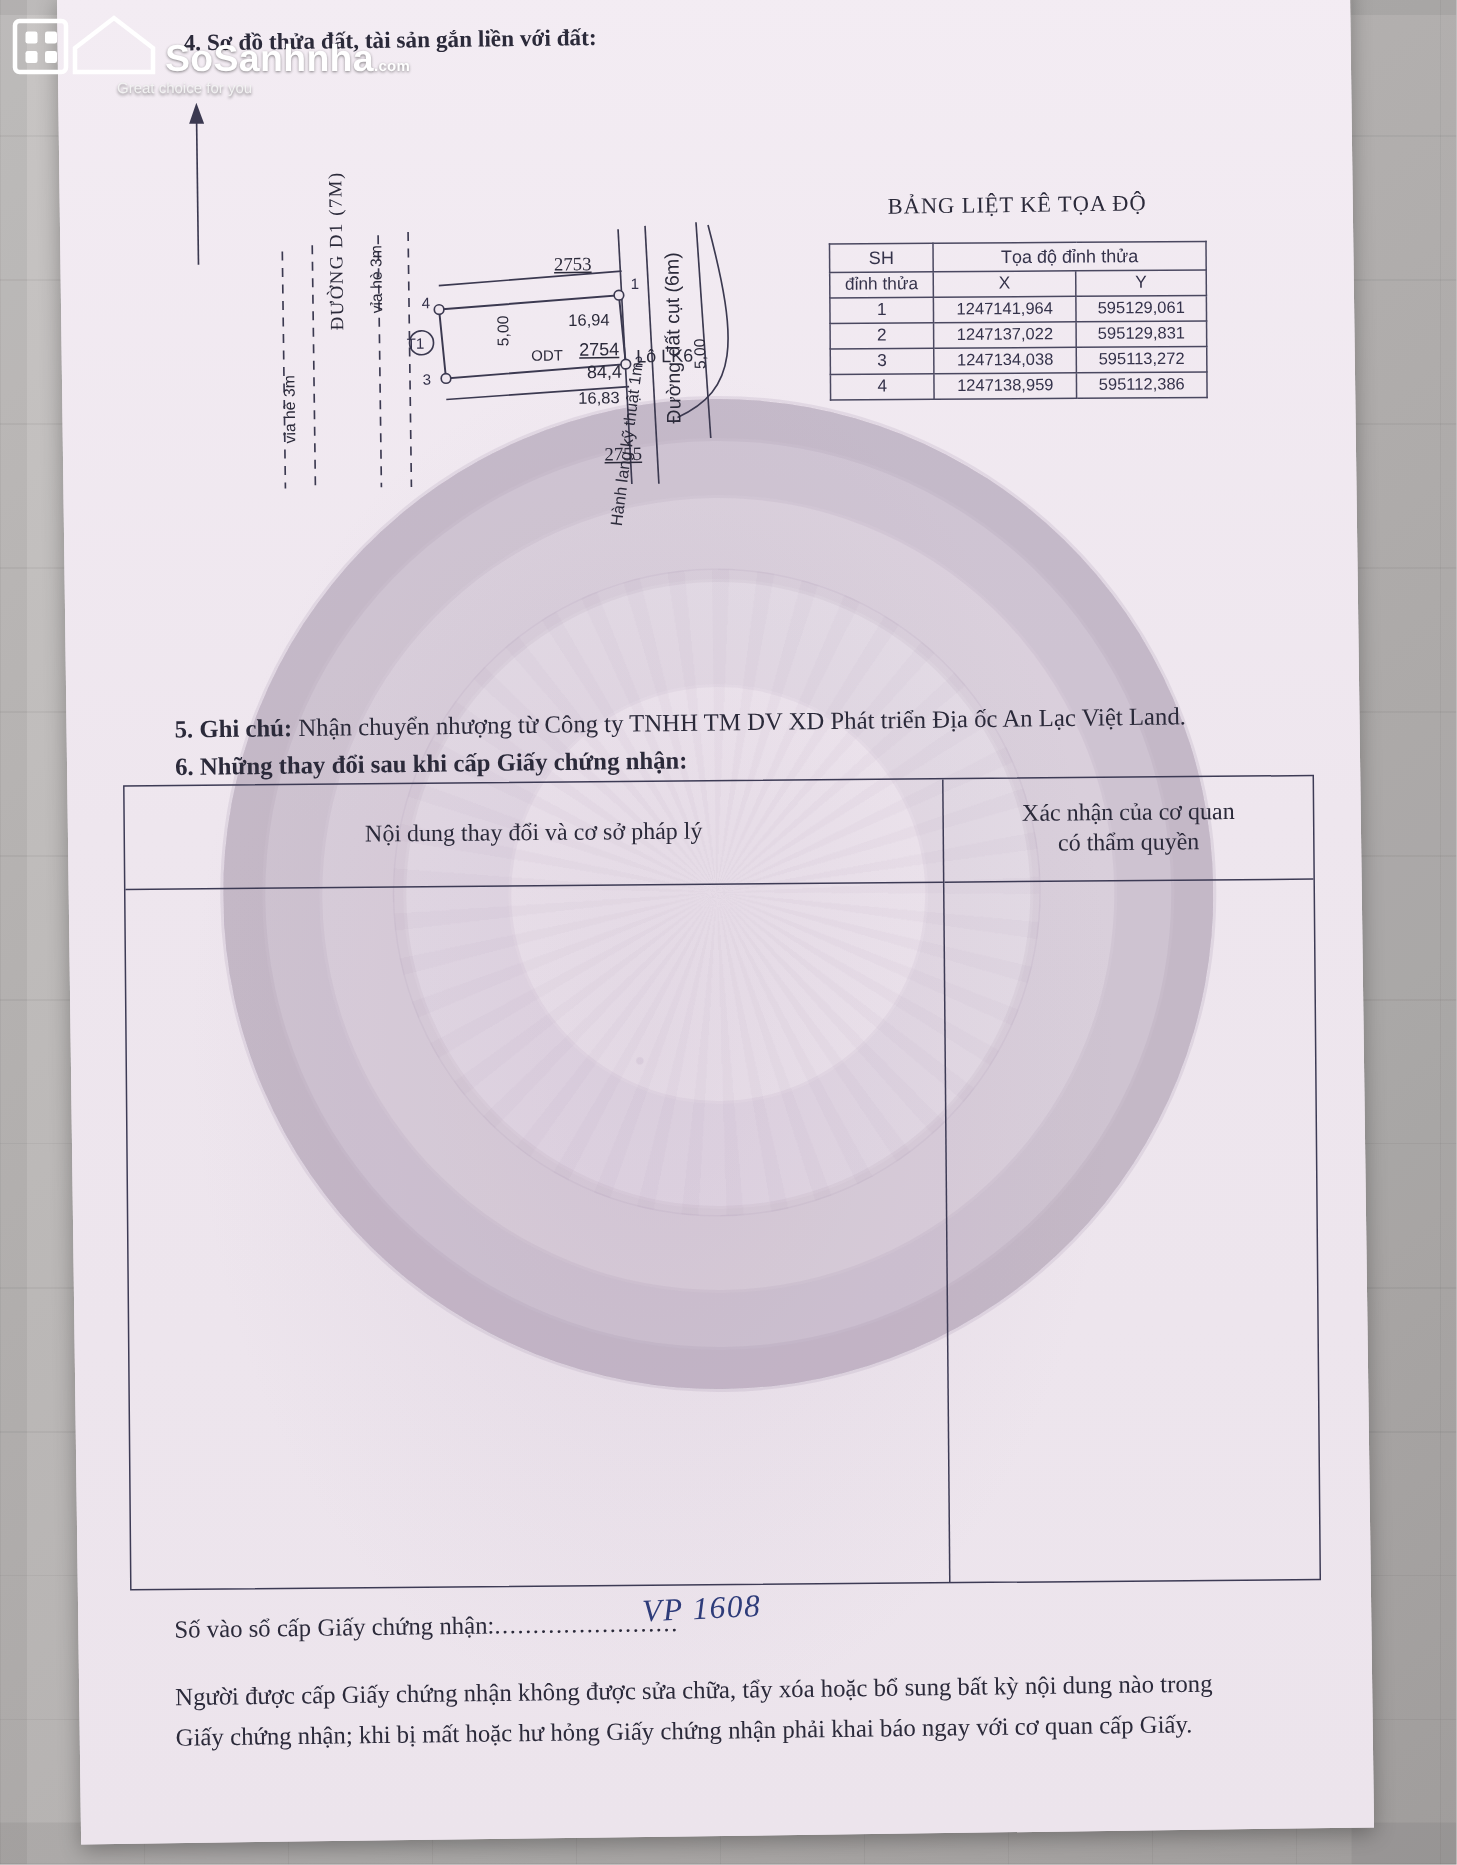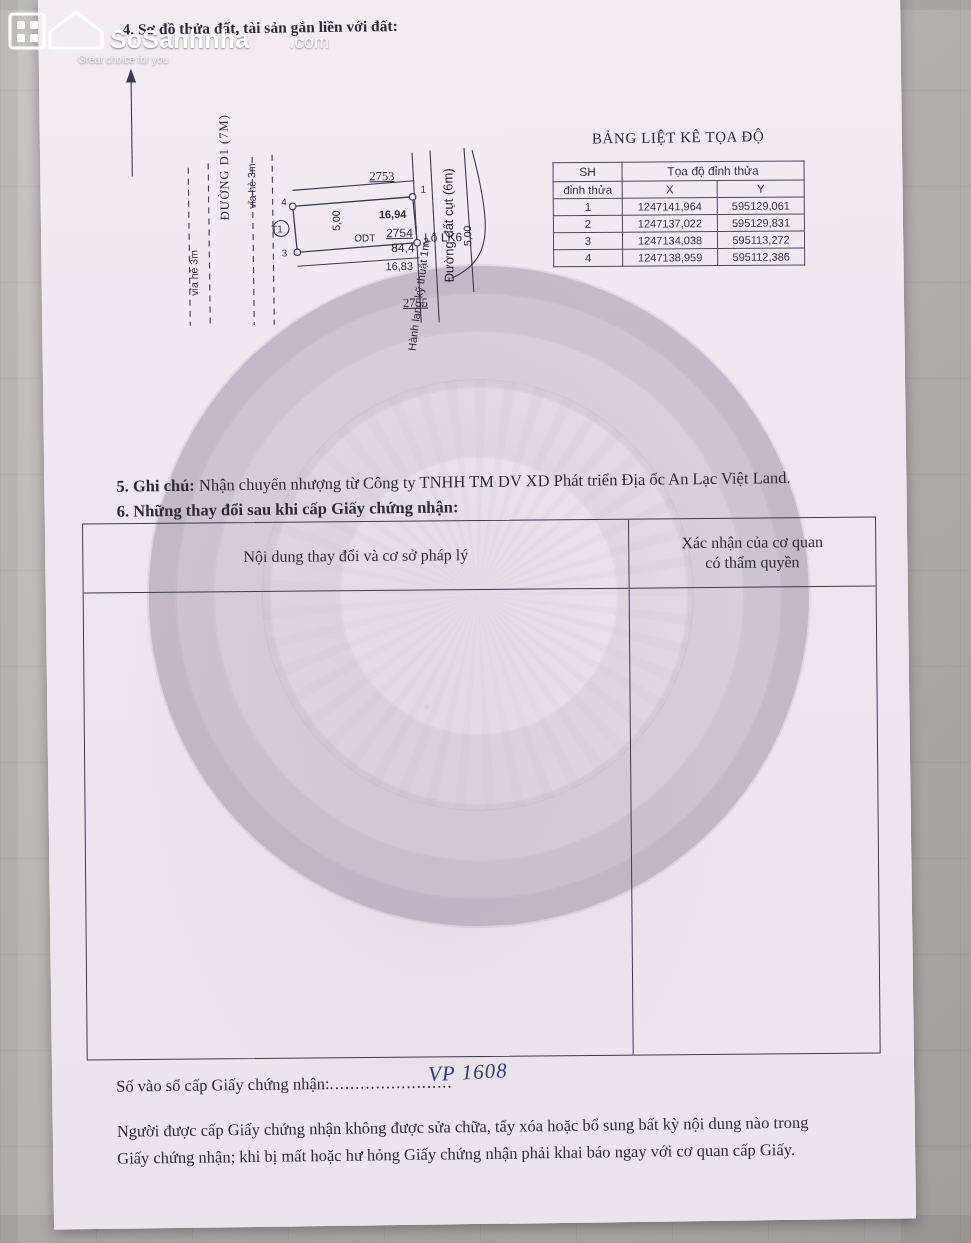--- a/index.html
+++ b/index.html
@@ -90,21 +90,21 @@
     left: 6px;
     top: 6px;
     z-index: 40;
     color: #ffffff;
     font-family: "Liberation Sans", sans-serif;
     text-shadow: 0 1px 2px rgba(0,0,0,0.45);
   }
   #watermark .wm-row { display: flex; align-items: flex-end; gap: 4px; }
   #watermark .wm-mark { width: 100px; height: 46px; position: relative; }
   #watermark .wm-text { font-size: 25px; font-weight: bold; letter-spacing: .2px; line-height: 1; }
-  #watermark .wm-text .com { font-size: 18px; font-weight: normal; padding-left: 40px; }
+  #watermark .wm-text .com { font-size: 10px; font-weight: bold; }
   #watermark .wm-sub { font-size: 10px; color: #f2f2f2; margin-left: 72px; margin-top: 2px; }
 
   
   .tline { position: absolute; white-space: nowrap; }
   .b { font-weight: bold; }
 
   
   #sketch { position: absolute; left: 0; top: 0; width: 862px; height: 400px; }
 
   
@@ -239,21 +239,21 @@
           <text x="382" y="252">2</text>
           <text x="236" y="238" text-anchor="middle">T1</text>
         </g>
       </svg>
 
       <div class="tline" style="left:88px; top:98px; font-size:13px; font-weight:bold;"></div>
 
       <div class="tline" style="left:329px; top:176px; font-size:12.5px; text-decoration:underline;">2753</div>
       <div class="tline" style="left:361px; top:303px; font-size:12.5px; text-decoration:underline;text-align:center;">2755</div>
 
-      <div class="tline" style="left:338px; top:215px; font-size:11px; font-family:'Liberation Sans',sans-serif;font-weight:bold;">16,94</div>
+      <div class="tline" style="left:338px; top:215px; font-size:11px; font-family:'Liberation Sans',sans-serif;">16,94</div>
       <div class="tline" style="left:344px; top:267px; font-size:11px; font-family:'Liberation Sans',sans-serif;">16,83</div>
       <div class="tline" style="left:289px; top:237px; font-size:10.5px; font-family:'Liberation Sans',sans-serif; transform:rotate(-90deg); transform-origin:left top;">5,00</div>
       <div class="tline" style="left:420px; top:254px; font-size:10.5px; font-family:'Liberation Sans',sans-serif; transform:rotate(-90deg); transform-origin:left top;">5,00</div>
 
       <div class="tline" style="left:313px; top:239px; font-size:10px; font-family:'Liberation Sans',sans-serif;">ODT</div>
       <div class="tline" style="left:345px; top:233px; font-size:12px; font-family:Liberation Sans, sans-serif; text-decoration:underline;">2754</div>
       <div class="tline" style="left:350px; top:248px; font-size:12px; font-family:'Liberation Sans',sans-serif;">84,4</div>
       <div class="tline" style="left:383px; top:238px; font-size:12px; font-family:'Liberation Sans',sans-serif;">Lô LK6</div>
 
       <div class="tline" style="left:177px; top:225px; font-size:12.5px; letter-spacing:1px; transform:rotate(-90deg); transform-origin:left top;">ĐƯỜNG D1 (7M)</div>

